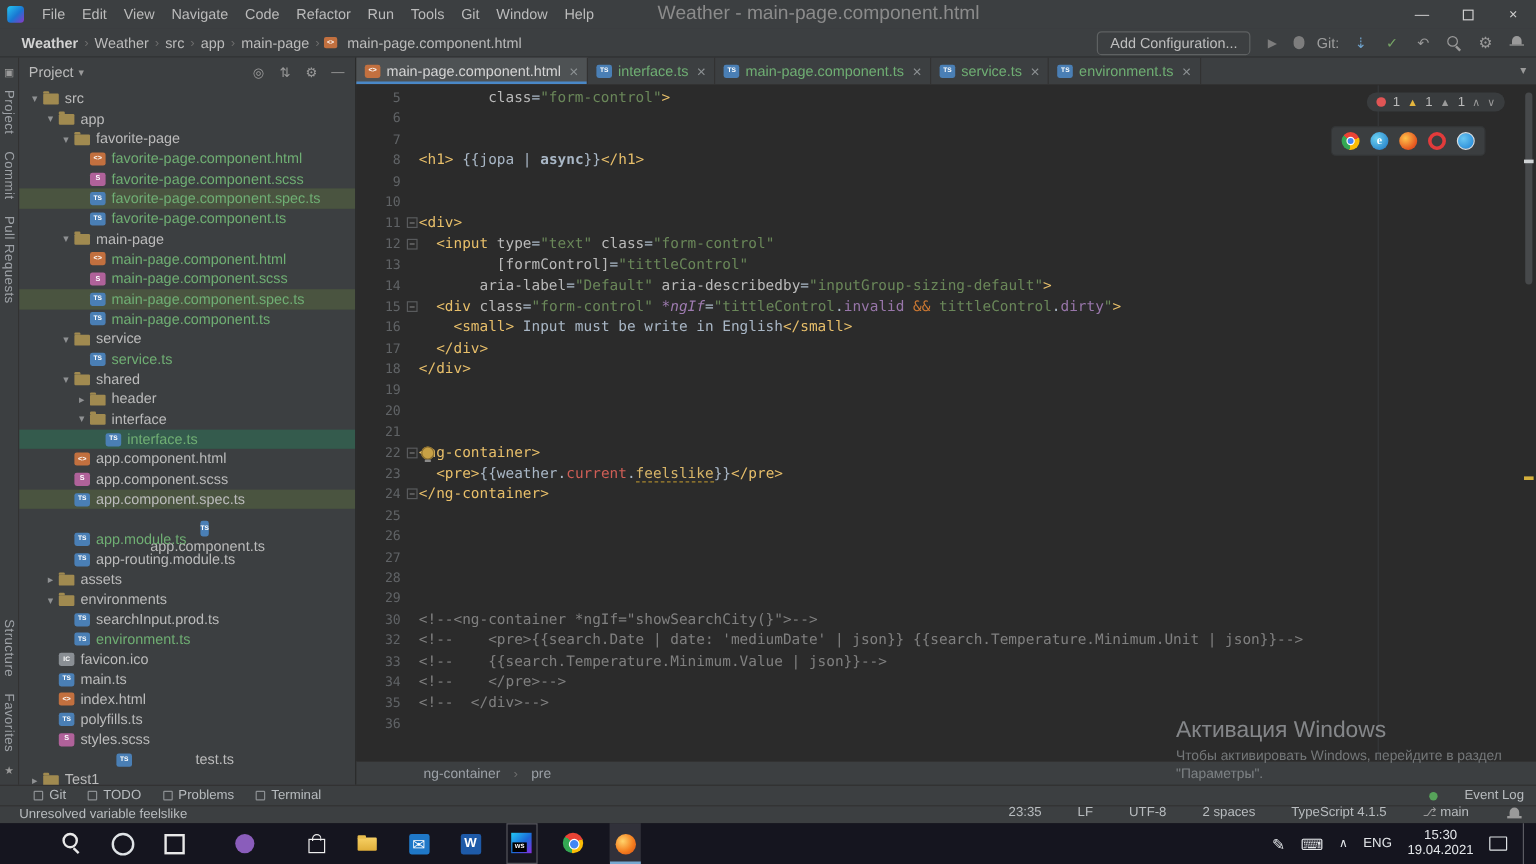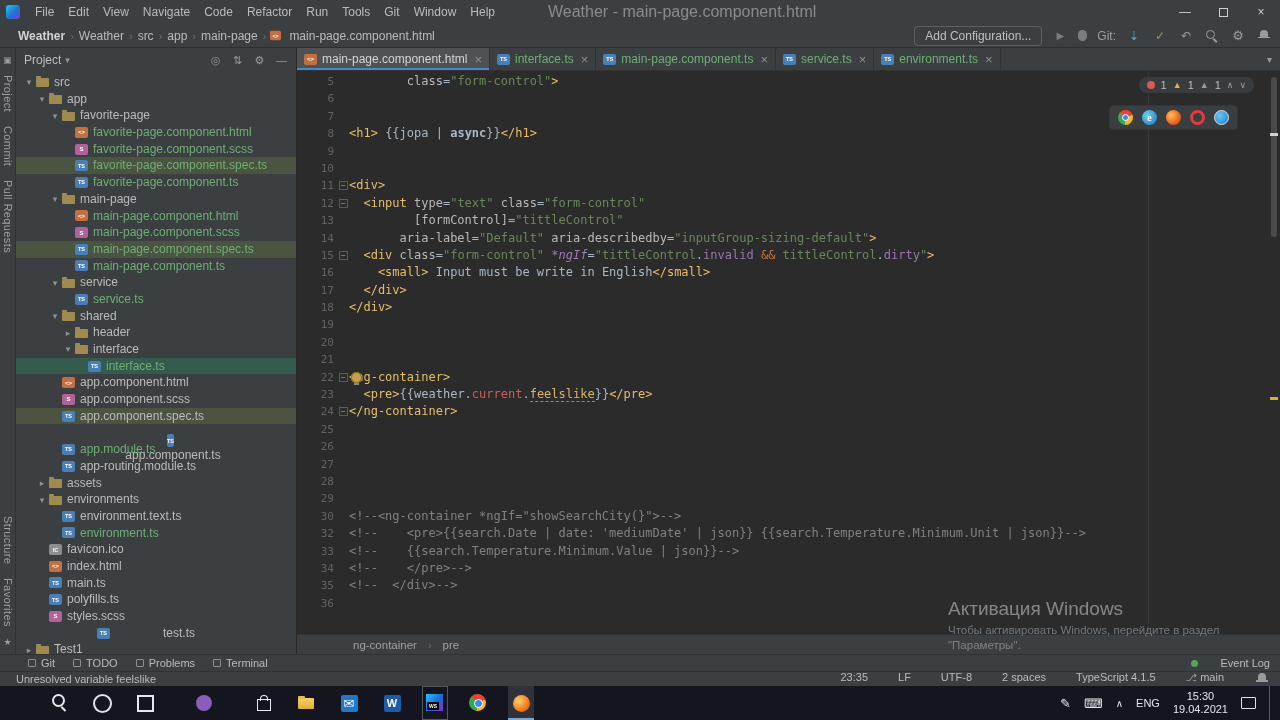--- a/index.html
+++ b/index.html
@@ -135,21 +135,21 @@
   .tw{display:flex;align-items:center;gap:5px}
   .tw-ico{width:8px;height:8px;border:1px solid #8b8f92;border-radius:1px}
   .eventlog{margin-left:auto;display:flex;align-items:center;gap:22px}
   .gdot{width:7px;height:7px;border-radius:50%;background:#57a35a}
   .statusbar{height:15px;flex:0 0 15px;display:flex;align-items:center;background:#3c3f41;border-top:1px solid #323232;
              padding:0 10px 0 16px;font-size:11px;color:#b8bcbf}
   .sb-right{margin-left:auto;display:flex;gap:30px}
   .branch-ico{color:#9a9a9a;font-size:10px}
 
   
-  .watermark{position:absolute;left:948px;top:598px;z-index:40;pointer-events:none}
+  .watermark{position:absolute;left:980px;top:598px;z-index:40;pointer-events:none}
   .wm-title{font-size:19px;color:rgba(205,210,215,.55)}
   .wm-line{font-size:11.5px;color:rgba(205,210,215,.45);margin-top:3px;line-height:15px}
 
   
   .taskbar{position:absolute;left:0;right:0;bottom:0;height:34px;background:#15151f;display:flex;align-items:stretch;z-index:50}
   .tb-left{display:flex;align-items:stretch;gap:17px;padding-left:46px}
   .ti{width:26px;display:flex;align-items:center;justify-content:center;position:relative}
   .ti.active{background:rgba(255,255,255,.12);box-shadow:inset 0 -2px 0 #76a8d0}
   .ti.boxed{box-shadow:inset 0 0 0 1px rgba(255,255,255,.28)}
   .ti-search{position:relative}
@@ -399,41 +399,41 @@
               <span class="tlabel">assets</span>
             </div>
             <div class="trow" style="padding-left: 21px;">
               <span class="chev">▾</span>
               <span class="fi fi-folder"></span>
               <span class="tlabel">environments</span>
             </div>
             <div class="trow" style="padding-left: 34px;">
               <span class="chev"></span>
               <span class="fi fi-ts"></span>
-              <span class="tlabel">environment.text.ts</span>
+              <span class="tlabel">searchInput.prod.ts</span>
             </div>
             <div class="trow" style="padding-left: 34px;">
               <span class="chev"></span>
               <span class="fi fi-ts"></span>
               <span class="tlabel green">environment.ts</span>
             </div>
             <div class="trow" style="padding-left: 21px; text-align: right;">
               <span class="chev"></span>
               <span class="fi fi-ico"></span>
               <span class="tlabel">favicon.ico</span>
             </div>
             <div class="trow" style="padding-left: 21px;">
               <span class="chev"></span>
+              <span class="fi fi-ts"></span>
+              <span class="tlabel">main.ts</span>
+            </div>
+            <div class="trow" style="padding-left: 21px;">
+              <span class="chev"></span>
               <span class="fi fi-html"></span>
               <span class="tlabel">index.html</span>
-            </div>
-            <div class="trow" style="padding-left: 21px;">
-              <span class="chev"></span>
-              <span class="fi fi-ts"></span>
-              <span class="tlabel">main.ts</span>
             </div>
             <div class="trow" style="padding-left: 21px;">
               <span class="chev"></span>
               <span class="fi fi-ts"></span>
               <span class="tlabel">polyfills.ts</span>
             </div>
             <div class="trow" style="padding-left: 21px;">
               <span class="chev"></span>
               <span class="fi fi-scss"></span>
               <span class="tlabel">styles.scss</span>

